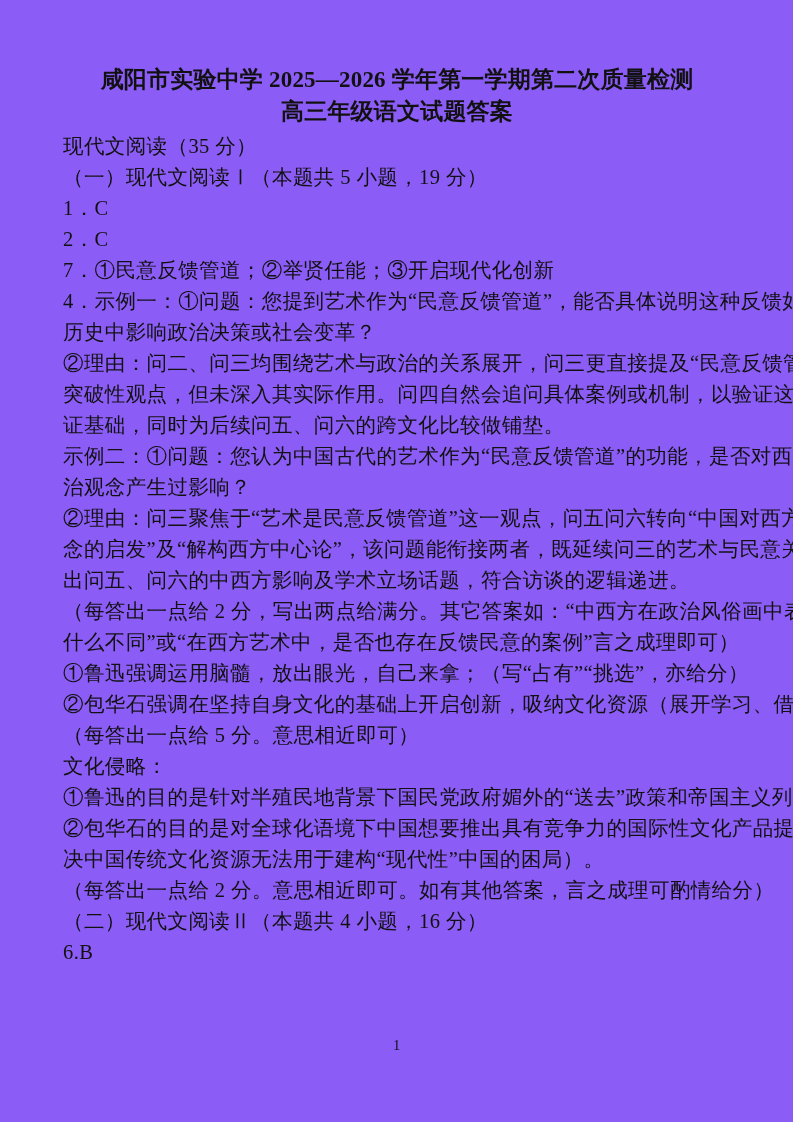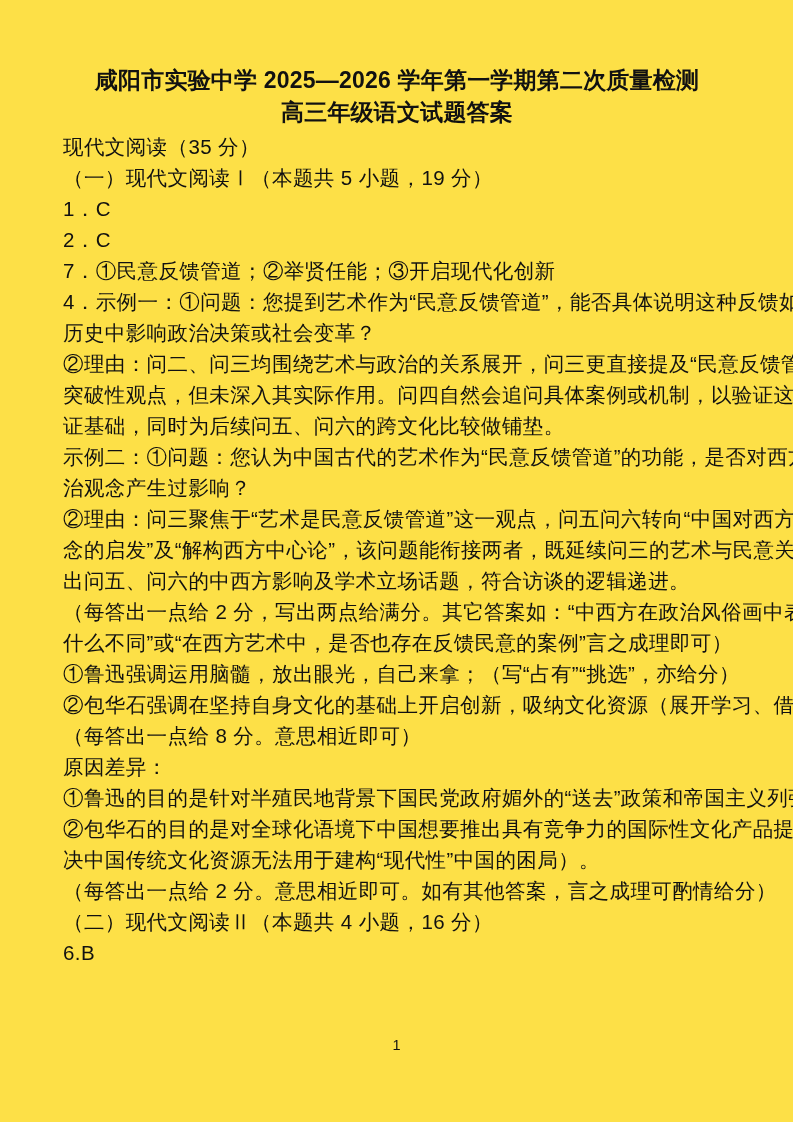--- a/index.html
+++ b/index.html
@@ -4,23 +4,23 @@
 <style>
   html, body {
     margin: 0;
     padding: 0;
     background: #ffffff;
   }
   .page {
     position: relative;
     width: 793px;
     height: 1122px;
-    background: #fde047;
+    background: #8b5cf6;
     color: #111111;
-    font-family: Liberation Sans, sans-serif;
+    font-family: Liberation Serif, serif;
     overflow: hidden;
   }
   .content {
     position: absolute;
     left: 63px;
     top: 64px;
     width: 668px;
   }
   .doc-title,
   .doc-subtitle {
@@ -73,22 +73,22 @@
       <div class="text-line">证基础，同时为后续问五、问六的跨文化比较做铺垫。</div>
       <div class="text-line">示例二：①问题：您认为中国古代的艺术作为“民意反馈管道”的功能，是否对西方现代政</div>
       <div class="text-line">治观念产生过影响？</div>
       <div class="text-line">②理由：问三聚焦于“艺术是民意反馈管道”这一观点，问五问六转向“中国对西方现代观</div>
       <div class="text-line">念的启发”及“解构西方中心论”，该问题能衔接两者，既延续问三的艺术与民意关联，又引</div>
       <div class="text-line">出问五、问六的中西方影响及学术立场话题，符合访谈的逻辑递进。</div>
       <div class="text-line">（每答出一点给 2 分，写出两点给满分。其它答案如：“中西方在政治风俗画中表现的观念有</div>
       <div class="text-line">什么不同”或“在西方艺术中，是否也存在反馈民意的案例”言之成理即可）</div>
       <div class="text-line">①鲁迅强调运用脑髓，放出眼光，自己来拿；（写“占有”“挑选”，亦给分）</div>
       <div class="text-line">②包华石强调在坚持自身文化的基础上开启创新，吸纳文化资源（展开学习、借鉴和交流）。</div>
-      <div class="text-line">（每答出一点给 8 分。意思相近即可）</div>
-      <div class="text-line">原因差异：</div>
+      <div class="text-line">（每答出一点给 5 分。意思相近即可）</div>
+      <div class="text-line">文化侵略：</div>
       <div class="text-line">①鲁迅的目的是针对半殖民地背景下国民党政府媚外的“送去”政策和帝国主义列强的经济、</div>
       <div class="text-line">②包华石的目的是对全球化语境下中国想要推出具有竞争力的国际性文化产品提出建议；（解</div>
       <div class="text-line">决中国传统文化资源无法用于建构“现代性”中国的困局）。</div>
       <div class="text-line">（每答出一点给 2 分。意思相近即可。如有其他答案，言之成理可酌情给分）</div>
       <div class="text-line">（二）现代文阅读Ⅱ（本题共 4 小题，16 分）</div>
       <div class="text-line">6.B</div>
     </div>
   </div>
   <div class="page-number">1</div>
 </div>

